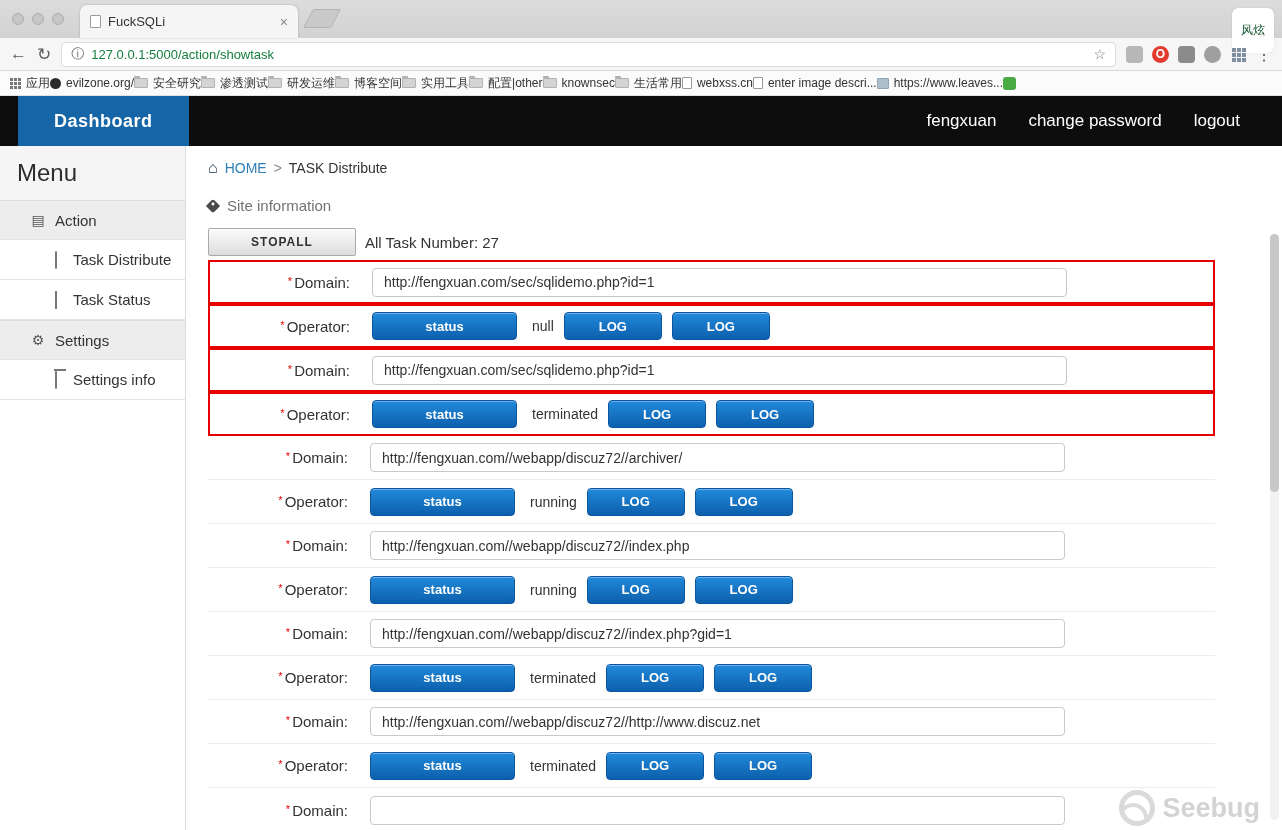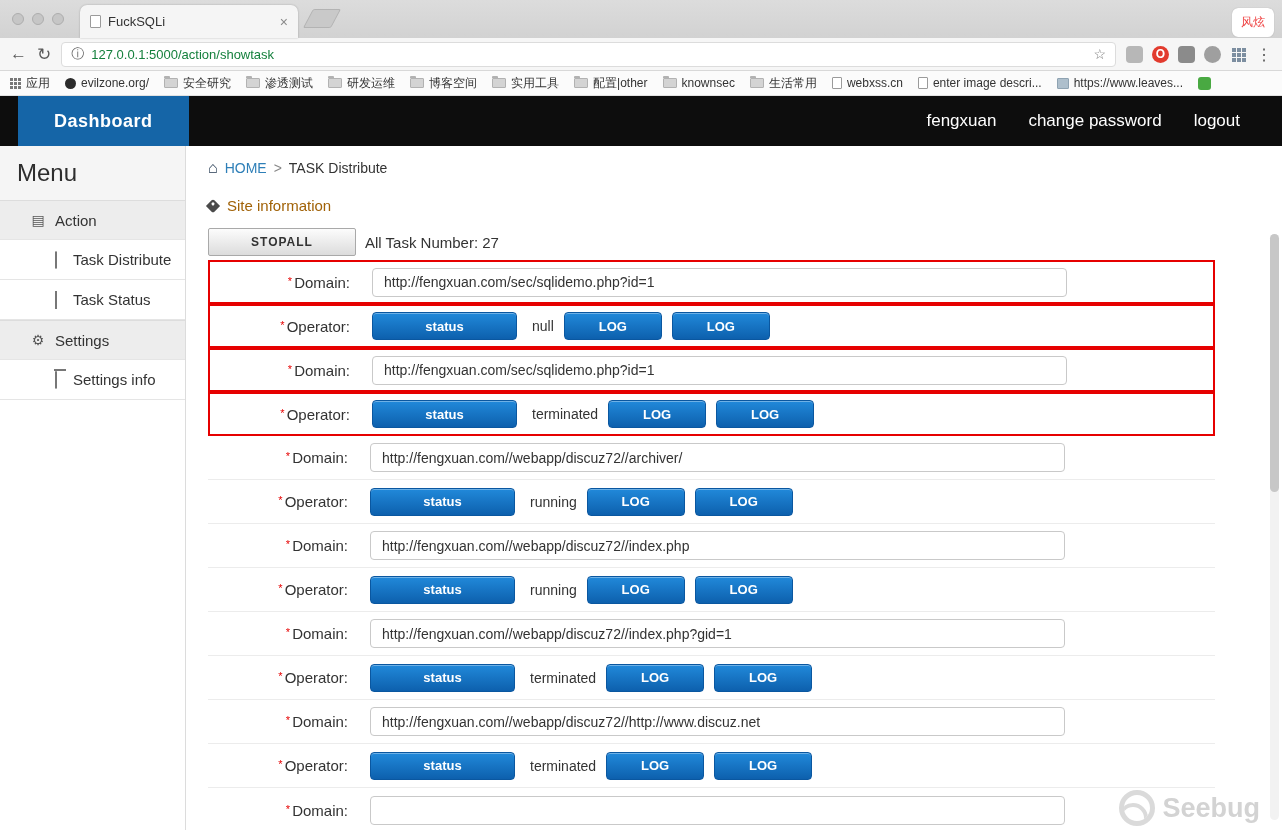--- a/index.html
+++ b/index.html
@@ -8,38 +8,38 @@
 
   
   .tabbar { height:38px; background:linear-gradient(#dcdcdc,#d2d2d2); position:relative; }
   .traffic { position:absolute; left:12px; top:13px; display:flex; gap:8px; }
   .light { width:12px; height:12px; border-radius:50%; background:#c6c6c6; border:1px solid #adadad; }
   .tab { position:absolute; left:80px; top:5px; width:218px; height:33px; background:#f5f5f5; border-radius:7px 7px 0 0; display:flex; align-items:center; padding:0 10px; gap:7px; box-shadow:0 0 2px rgba(0,0,0,.25); }
   .tab-fav { width:11px; height:13px; background:#fff; border:1px solid #9b9b9b; border-radius:1px; }
   .tab-title { flex:1; font-size:13px; color:#333; }
   .tab-close { color:#8a8a8a; font-size:14px; cursor:default; }
   .newtab { position:absolute; left:308px; top:9px; width:28px; height:19px; background:#c9c9c9; border:1px solid #b3b3b3; transform:skewX(-28deg); border-radius:2px; }
-  .win-badge { position:absolute; right:8px; top:8px; background:#fff; border-radius:6px; padding:6px 9px; font-size:12px; color:#ef4444; box-shadow:0 0 1px rgba(0,0,0,.3); }
+  .win-badge { position:absolute; right:8px; top:8px; background:#fff; border-radius:6px; padding:14px 9px; font-size:12px; color:#14532d; box-shadow:0 0 1px rgba(0,0,0,.3); }
 
   .urlbar { height:33px; background:#f6f6f6; display:flex; align-items:center; padding:0 10px; gap:10px; border-bottom:1px solid #d8d8d8; }
   .nav-glyph { font-size:17px; color:#5a5a5a; }
   .omnibox { flex:1; height:25px; background:#fff; border:1px solid #dcdcdc; border-radius:4px; display:flex; align-items:center; padding:0 9px; gap:7px; }
   .omni-info { font-size:13px; color:#666; }
   .omni-url { flex:1; font-size:13px; color:#15803d; }
   .omni-star { font-size:14px; color:#777; }
   .ext-row { display:flex; align-items:center; gap:9px; }
   .ext-ic { width:17px; height:17px; border-radius:4px; background:#b7b7b7; }
   .ext-o { background:#e23b2e; border-radius:50%; color:#fff; font-size:12px; font-weight:bold; text-align:center; line-height:17px; }
   .ext-cam { background:#8b8b8b; }
   .ext-circ { border-radius:50%; background:#9f9f9f; }
   .ext-grid { background:transparent; position:relative; }
   .ext-grid::before { content:""; position:absolute; left:2px; top:2px; width:4px; height:4px; background:#7c8ea0; box-shadow:5px 0 #7c8ea0,10px 0 #7c8ea0,0 5px #7c8ea0,5px 5px #7c8ea0,10px 5px #7c8ea0,0 10px #7c8ea0,5px 10px #7c8ea0,10px 10px #7c8ea0; }
   .menu-dots { font-size:16px; color:#555; }
 
-  .bookmarks { height:25px; background:#fbfbfb; border-bottom:1px solid #e2e2e2; display:flex; align-items:center; padding:0 10px; gap:15px; overflow:hidden; }
+  .bookmarks { height:25px; background:#fbfbfb; border-bottom:1px solid #e2e2e2; display:flex; align-items:center; padding:0 10px; overflow:hidden; }
   .bm-item { display:flex; align-items:center; gap:5px; font-size:12px; color:#333; white-space:nowrap; }
   .bm-icon { display:inline-block; }
   .icon-apps { width:11px; height:11px; position:relative; }
   .icon-apps::before { content:""; position:absolute; left:0; top:0; width:3px; height:3px; background:#777; box-shadow:4px 0 #777,8px 0 #777,0 4px #777,4px 4px #777,8px 4px #777,0 8px #777,4px 8px #777,8px 8px #777; }
   .icon-dot { width:11px; height:11px; border-radius:50%; background:#2b2b2b; }
   .icon-folder { width:14px; height:10px; background:#d4d4d4; border:1px solid #b2b2b2; border-radius:1px; position:relative; }
   .icon-folder::before { content:""; position:absolute; left:-1px; top:-3px; width:6px; height:2px; background:#b2b2b2; border-radius:1px 1px 0 0; }
   .icon-page { width:10px; height:12px; background:#fff; border:1px solid #9a9a9a; border-radius:1px; }
   .icon-image { width:12px; height:11px; background:#aebfcc; border:1px solid #8fa3b2; border-radius:1px; }
   .icon-green { width:13px; height:13px; background:#49a942; border-radius:3px; }
@@ -63,21 +63,21 @@
   .ic-trash { width:10px; height:12px; background:#fff; border:1px solid #777; border-radius:0 0 2px 2px; position:relative; }
   .ic-trash::before { content:""; position:absolute; left:-2px; top:-3px; width:12px; height:2px; background:#777; }
 
   .main { flex:1; position:relative; padding-left:22px; }
   .breadcrumb { padding-top:13px; display:flex; align-items:center; gap:7px; font-size:14px; }
   .home-ic { font-size:16px; color:#243a52; }
   .crumb-home { color:#2e7fb8; }
   .crumb-sep { color:#888; }
   .crumb-cur { color:#333; }
 
-  .siteinfo { margin-top:20px; display:flex; align-items:center; gap:9px; font-size:15px; color:#a16207; }
+  .siteinfo { margin-top:20px; display:flex; align-items:center; gap:9px; font-size:15px; color:#737373; }
   .tag-ic { width:10px; height:10px; background:#4a4a4a; transform:rotate(45deg); border-radius:2px 0 2px 0; position:relative; }
   .tag-ic::before { content:""; position:absolute; left:2px; top:2px; width:3px; height:3px; border-radius:50%; background:#fff; }
 
   .toolbar { margin-top:14px; display:flex; align-items:center; }
   .stopall { width:148px; height:28px; background:linear-gradient(#fcfcfc,#dcdcdc); border:1px solid #a9a9a9; border-radius:2px; font-size:12px; font-weight:bold; letter-spacing:1px; color:#333; font-family:inherit; }
   .task-count { margin-left:9px; font-size:15px; color:#333; }
 
   .rows { width:1007px; margin-top:4px; }
   .task-row { height:44px; display:flex; align-items:center; }
   .task-row.plain { border-bottom:1px solid #ececec; }

